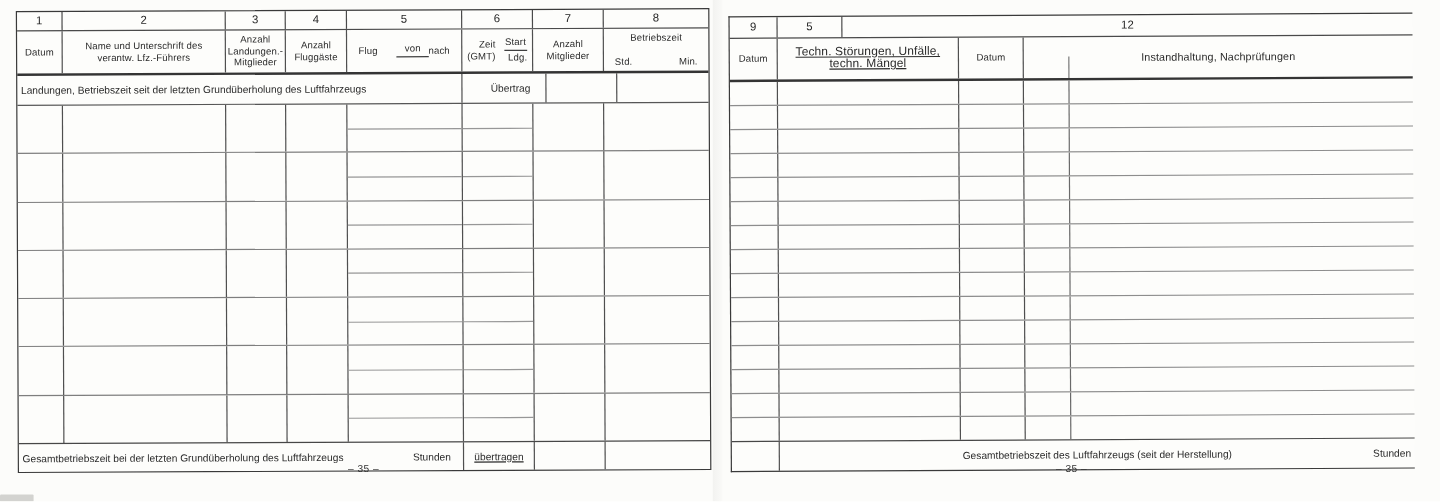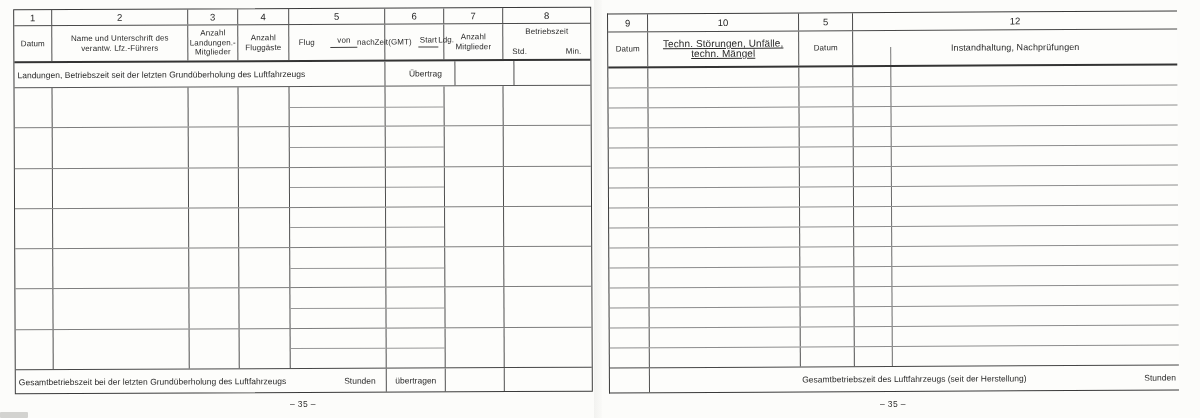--- a/index.html
+++ b/index.html
@@ -54,21 +54,21 @@
   .vlineD { border-right: 1px solid #4a4a4a; }
   
   .rA { width: 40px; } .rB { width: 151px; } .rC { width: 54px; } .rD { flex: 1; }
 
   
   .flugwrap { display: flex; align-items: center; gap: 16px; }
   .frac { display: inline-flex; flex-direction: row; align-items: center; width: 44px; }
   .ruled { width: 100%; text-align: center; border-bottom: 1px solid #3f3f3f; padding-bottom: 1px; margin-bottom: 1px; }
   
   .zeitwrap { display: flex; align-items: center; gap: 7px; }
-  .zstack { display: inline-flex; flex-direction: row; align-items: flex-start; }
+  .zstack { display: inline-flex; flex-direction: column; align-items: flex-end; }
   .zstack .ruled { width: auto; padding: 0 1px 1px 1px; }
   
   .stdmin { display: flex; justify-content: space-between; width: 100%; padding: 0 9px; margin-top: 10px; }
 
   
   .carryrow { display: flex; height: 25px; border-bottom: 1px solid #565656; font-size: 8.5px; }
   .carry-label { width: 371px; display: flex; align-items: center; padding-left: 3px; border-right: 1px solid #4f4f4f; white-space: nowrap; }
   .carry-ueb { width: 59px; display: flex; align-items: center; justify-content: center; border-right: 1px solid #4f4f4f; margin-left: 11px; }
   .carry-c7 { width: 59px; border-right: 1px solid #4f4f4f; }
   .carry-c8 { flex: 1; }
@@ -84,30 +84,30 @@
   .rrow:last-child { border-bottom: none; }
   .rc { border-right: 1px solid #4f4f4f; position: relative; }
   .rc.rc3 { border-right: none; }
   .subdiv { position: absolute; left: 37px; top: 0; bottom: 0; width: 1px; background: #6a6a6a; }
   .substub { position: absolute; left: 37px; bottom: 0; height: 18px; width: 1px; background: #787878; }
 
   
   .footrowL { height: 24px; display: flex; border-top: 1.5px solid #474747; font-size: 8.5px; }
   .footL-label { width: 371px; display: flex; align-items: center; justify-content: space-between;
                  padding: 0 10px 0 3px; border-right: 1px solid #4f4f4f; white-space: nowrap; }
-  .footL-ueb { width: 59px; display: flex; align-items: center; justify-content: center; border-right: 1px solid #4f4f4f; }
+  .footL-ueb { width: 59px; display: flex; align-items: center; justify-content: center; border-right: 1px solid #4f4f4f; text-decoration: underline; }
   .footL-c7 { width: 59px; border-right: 1px solid #4f4f4f; }
   .footL-c8 { flex: 1; }
   .footrowR { height: 25px; display: flex; border-top: 1.5px solid #474747; font-size: 8.5px; }
   .footR-c9 { width: 40px; border-right: 1px solid #4f4f4f; }
   .footR-main { flex: 1; position: relative; display: flex; align-items: center; justify-content: center; }
   .footR-stunden { position: absolute; right: 3px; }
 
   
-  .pagenum { position: absolute; top: 399px; font-size: 8.5px; letter-spacing: 0.4px; color: #333; text-align: center; }
+  .pagenum { position: absolute; top: 385px; font-size: 8.5px; letter-spacing: 0.4px; color: #333; text-align: center; }
   .pagenum.pl { left: 14px; width: 578px; }
   .pagenum.pr { left: 608px; width: 570px; }
 
   
   .gutter { position: absolute; left: 594px; top: 0; width: 8px; height: 418px;
             background: linear-gradient(90deg, rgba(60,60,55,0.05), rgba(60,60,55,0.01)); }
   .corner-mark { position: absolute; left: 0; top: 412px; width: 28px; height: 6px;
                  background: #d3d3d0; border-radius: 1px; }
 </style>
 </head>
@@ -295,21 +295,20 @@
       <div class="footL-ueb">übertragen</div>
       <div class="footL-c7"></div>
       <div class="footL-c8"></div>
     </div>
   </div>
 
   <div class="rtable">
 
     <div class="numrow">
       <div class="num rA vlineD">9</div>
-      <div class="num rB vlineD">10</div>
       <div class="num rC vlineD">5</div>
       <div class="num rD">12</div>
     </div>
 
     <div class="headrow">
       <div class="hcell rA vline">
         <span>Datum</span>
       </div>
       <div class="hcell rB vline" style="font-size:10px;text-decoration:underline;">
         <span>Techn. Störungen, Unfälle,</span>

